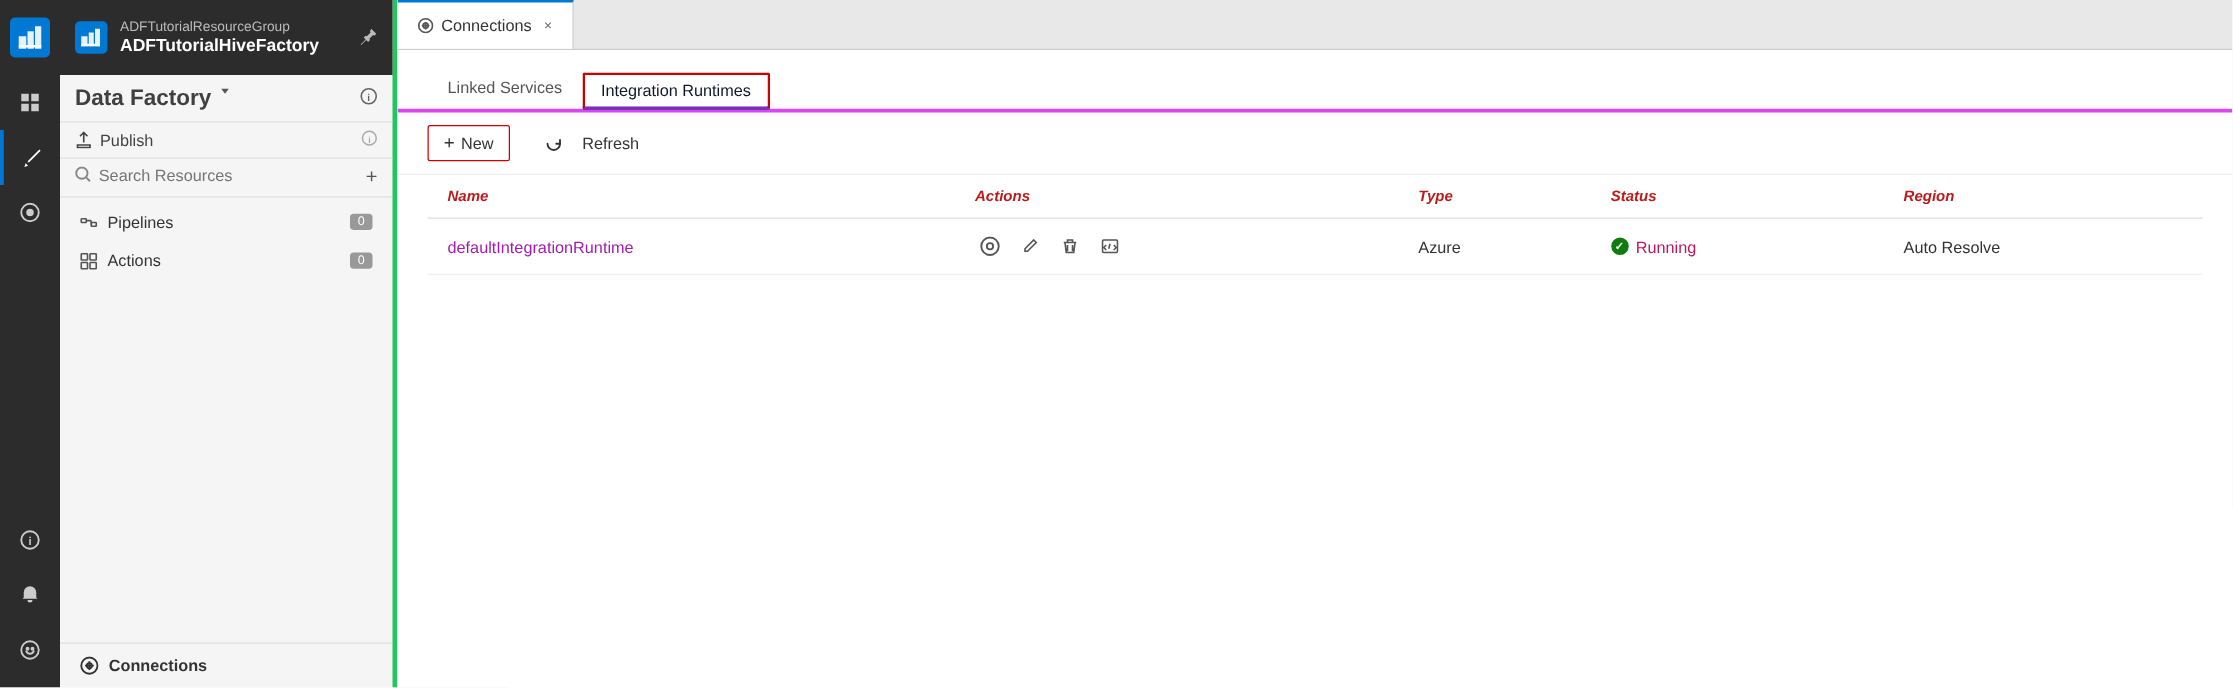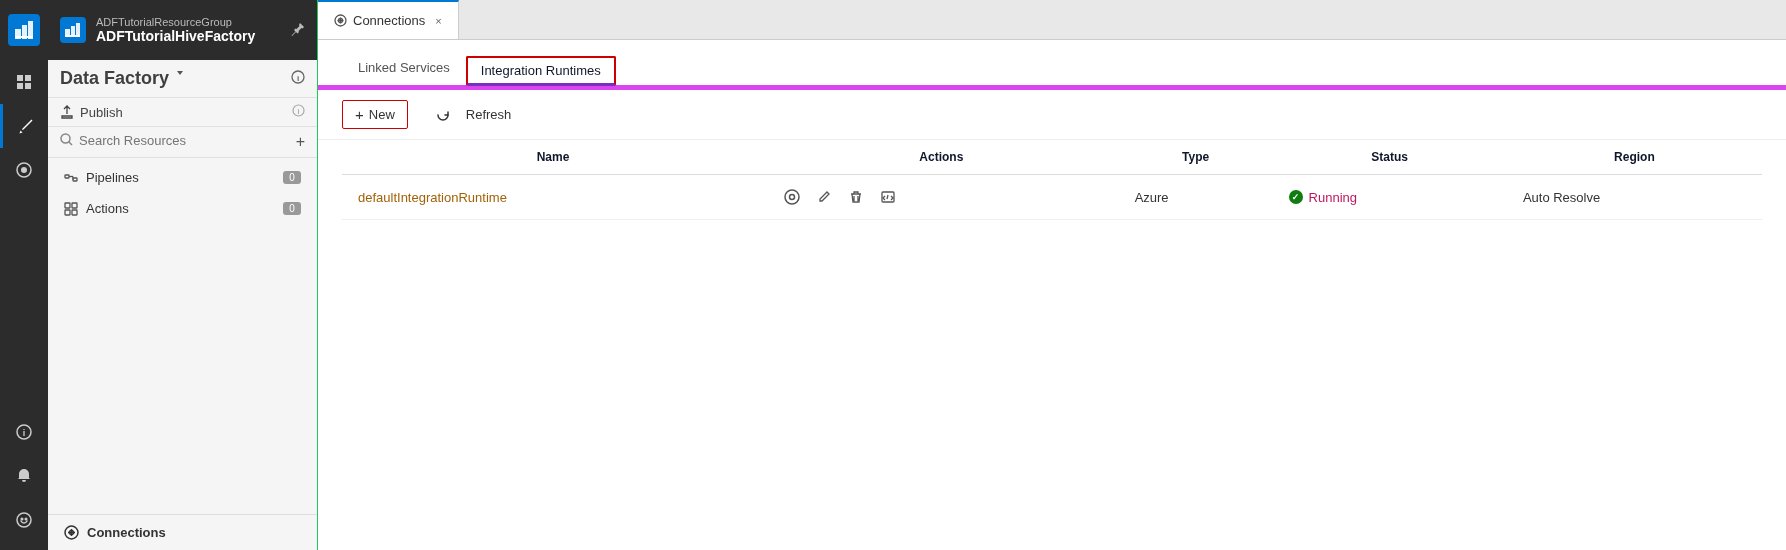--- a/index.html
+++ b/index.html
@@ -39,21 +39,21 @@
       display: flex;
       flex-direction: column;
       align-items: center;
       padding-bottom: 8px;
     }
 
     
     .sidebar {
       width: 270px;
       background: #f5f5f5;
-      border-right: 1px solid #22c55e;
+      border-right: 4px solid #22c55e;
       display: flex;
       flex-direction: column;
       flex-shrink: 0;
     }
     .sidebar-header {
       background: #2c2c2c;
       color: #fff;
       padding: 8px 12px;
       display: flex;
       align-items: center;
@@ -187,21 +187,21 @@
       display: flex;
       flex-direction: column;
       overflow: hidden;
     }
 
     
     .sub-tab-bar {
       display: flex;
       align-items: flex-end;
       padding: 0 24px;
-      border-bottom: 5px solid #d946ef;
+      border-bottom: 3px solid #d946ef;
       height: 50px;
     }
     .sub-tab {
       padding: 8px 16px;
       font-size: 13px;
       color: #555;
       cursor: pointer;
       border-bottom: 3px solid transparent;
       margin-bottom: -1px;
     }
@@ -242,27 +242,28 @@
       background: transparent;
       color: #333;
     }
 
     
     .data-table {
       width: 100%;
       border-collapse: collapse;
     }
     .data-table th {
-      text-align: center;
+      text-align: left;
       padding: 10px 16px;
       font-size: 12px;
       font-weight: 600;
-      color: #0f172a;
+      color: #b91c1c;
       border-bottom: 1px solid #ddd;
       background: #fff;
+      font-style: italic;
     }
     .data-table td {
       padding: 10px 16px;
       font-size: 13px;
       color: #333;
       border-bottom: 1px solid #f0f0f0;
     }
 
     .action-icons {
       display: flex;
@@ -296,21 +297,21 @@
       align-items: center;
       justify-content: center;
     }
     .status-dot::after {
       content: '✓';
       color: #fff;
       font-size: 9px;
       font-weight: bold;
     }
 
-    .link-text { color: #a16207; cursor: pointer; }
+    .link-text { color: #a21caf; cursor: pointer; }
 
     
     .factory-logo {
       width: 32px;
       height: 32px;
       background: #0078d4;
       border-radius: 4px;
       display: flex;
       align-items: center;
       justify-content: center;

